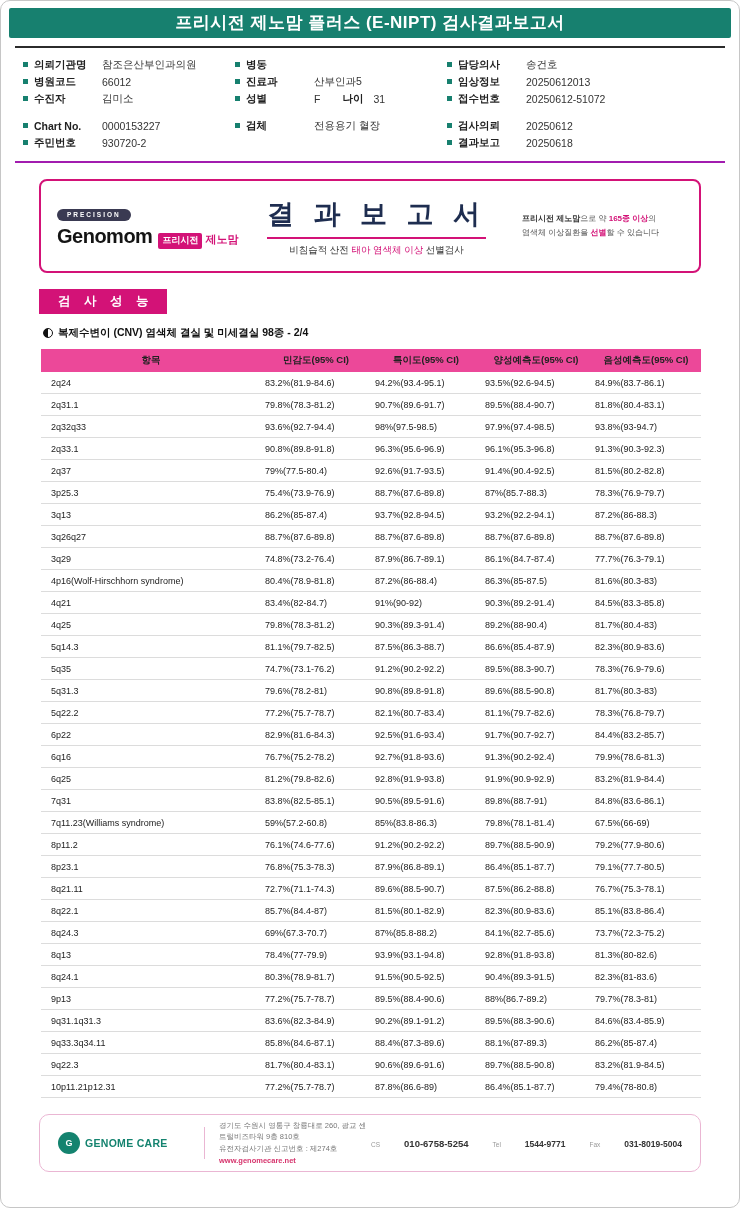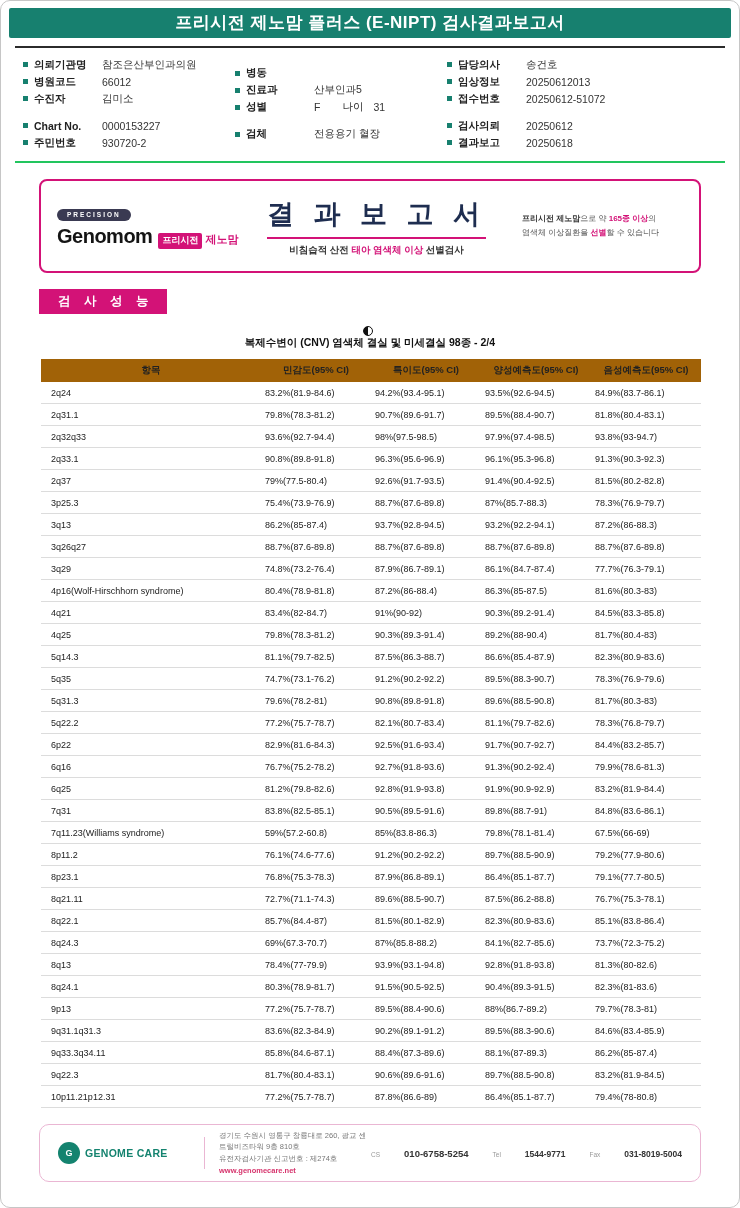--- a/index.html
+++ b/index.html
@@ -3,61 +3,61 @@
 <meta charset="utf-8">
 <style>
   *{margin:0;padding:0;box-sizing:border-box;}
   html,body{width:740px;height:1208px;background:#fff;}
   body{font-family:"Liberation Sans","DejaVu Sans",sans-serif;position:relative;}
   .page{position:absolute;inset:0;border:1px solid #c6c6c6;border-radius:10px;overflow:hidden;background:#fff;}
 
   .title-bar{margin:7px 8px 0;background:#17806f;color:#fff;text-align:center;
     font-weight:bold;font-size:17px;line-height:30px;height:30px;letter-spacing:.5px;border-radius:2px;}
 
-  .patient{margin:8px 14px 16px;border-top:2px solid #2b2b2b;border-bottom:2px solid #22c55e;
-    padding:8px 8px 10px;display:flex;align-items:center;}
+  .patient{margin:8px 14px 16px;border-top:2px solid #2b2b2b;border-bottom:2px solid #a21caf;
+    padding:8px 8px 10px;display:flex;}
   .pcol{display:flex;flex-direction:column;}
   .pcol.c1{width:212px;}
   .pcol.c2{width:212px;}
   .pcol.c3{flex:1;}
   .pf{display:flex;align-items:center;height:17px;font-size:10.5px;color:#222;}
   .pf.gap{margin-top:10px;}
   .sq{width:5px;height:5px;background:#17806f;margin-right:6px;flex:none;}
   .pl{font-weight:bold;width:68px;flex:none;}
-  .pl2{font-weight:normal;margin-left:22px;margin-right:10px;}
+  .pl2{font-weight:bold;margin-left:22px;margin-right:10px;}
   .pv{color:#333;}
 
   .report-box{margin:13px 38px 0;border:2px solid #d31277;border-radius:8px;height:94px;
     display:flex;align-items:center;padding:0 16px;}
   .logo-block{width:192px;}
   .precision-badge{display:inline-block;background:#3a3a52;color:#fff;font-size:6.5px;
     letter-spacing:2px;padding:2.5px 10px;border-radius:9px;font-weight:bold;}
   .brand-line{margin-top:4px;display:flex;align-items:baseline;}
   .brand{font-size:20px;font-weight:bold;color:#141414;letter-spacing:-.5px;text-align:right;}
   .brand-sub1{background:#d31277;color:#fff;font-size:9px;font-weight:bold;padding:1.5px 4px;border-radius:2px;margin-left:6px;}
   .brand-sub2{color:#d31277;font-size:11px;font-weight:bold;margin-left:3px;}
   .title-block{width:255px;text-align:center;}
   .report-title{font-size:27px;font-weight:bold;color:#1e2d50;letter-spacing:6px;
     border-bottom:2px solid #d31277;padding-bottom:5px;display:inline-block;}
-  .report-sub{margin-top:5px;font-size:9.5px;color:#333;font-weight:bold;}
+  .report-sub{margin-top:5px;font-size:9.5px;color:#333;font-weight:normal;}
   .hl{color:#d31277;}
   .side-text{flex:1;padding-left:18px;font-size:8px;color:#555;line-height:1.7;}
   .side-text b{color:#333;}
   .side-text .hl{font-weight:bold;}
 
   .section-row{margin:16px 38px 0;}
   .section-badge{display:inline-block;background:#d31277;color:#fff;font-weight:bold;
     font-size:12.5px;letter-spacing:5px;padding:4px 14px 4px 19px;}
 
-  .note{margin:12px 42px 0;font-size:10.5px;color:#111;display:flex;align-items:center;font-weight:bold;flex-direction:column;}
+  .note{margin:12px 42px 0;font-size:10.5px;color:#111;display:flex;align-items:center;font-weight:bold;}
   .half-circle{width:10px;height:10px;border-radius:50%;border:1px solid #111;
     background:linear-gradient(90deg,#111 50%,#fff 50%);margin-right:5px;flex:none;}
 
   table{margin:9px 40px 0;border-collapse:collapse;width:660px;table-layout:fixed;}
-  th{background:#a16207;font-size:9.5px;font-weight:bold;color:#222;padding:5px 2px;text-align:center;}
+  th{background:#ec4899;font-size:9.5px;font-weight:bold;color:#222;padding:5px 2px;text-align:center;}
   td{font-size:9px;color:#222;padding:5.5px 2px 5.5px 4px;border-bottom:1px solid #dcdcdc;text-align:left;
     white-space:nowrap;overflow:hidden;}
   td:first-child{padding-left:10px;}
 
   .footer-box{margin:16px 38px 0;border:1px solid #eab6d3;border-radius:10px;height:58px;
     display:flex;align-items:center;padding:0 18px;}
   .gc-logo{display:flex;align-items:center;width:132px;flex:none;}
   .gc-circle{width:22px;height:22px;border-radius:50%;background:#14836f;color:#fff;font-size:9px;
     font-weight:bold;display:flex;align-items:center;justify-content:center;flex:none;}
   .gc-name{color:#14836f;font-weight:bold;font-size:10.5px;margin-left:5px;letter-spacing:.3px;}

